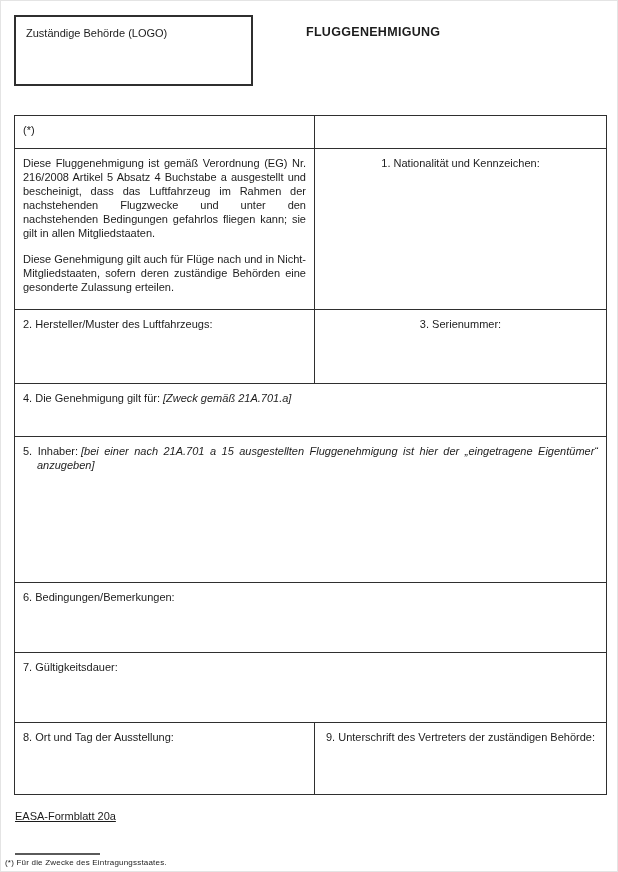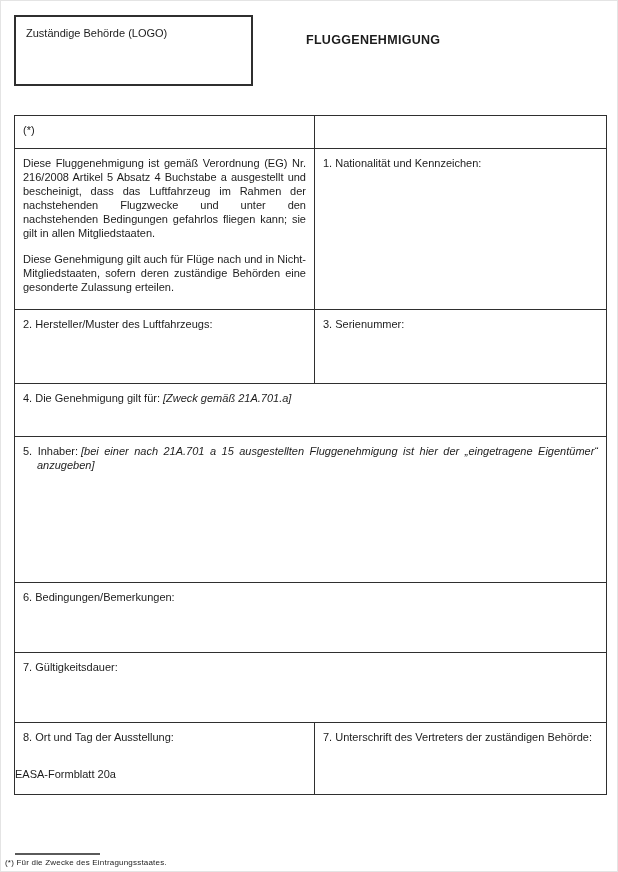--- a/index.html
+++ b/index.html
@@ -22,21 +22,21 @@
     position: absolute;
     left: 14px; top: 15px;
     width: 239px; height: 71px;
     border: 2px solid #2f2f2f;
     padding: 9px 10px;
     font-size: 11px;
     line-height: 14px;
   }
   .doc-title {
     position: absolute;
-    left: 306px; top: 33px;
+    left: 306px; top: 25px;
     font-size: 12.5px;
     font-weight: bold;
     letter-spacing: 0.3px;
   }
 
   
   table.form-table {
     position: absolute;
     left: 14px; top: 115px;
     width: 592px;
@@ -44,21 +44,21 @@
     table-layout: fixed;
     font-size: 11px;
     line-height: 14px;
   }
   table.form-table td {
     border: 1.5px solid #2f2f2f;
     vertical-align: top;
     padding: 7px 8px 6px 8px;
   }
   td.col-left  { width: 300px; }
-  td.col-right { width: 292px; }
+  td.col-right { width: 292px; text-align: center; }
 
   tr.r1 td { height: 33px; }
   tr.r2 td { height: 161px; }
   tr.r3 td { height: 74px; }
   tr.r4 td { height: 53px; }
   tr.r5 td { height: 146px; }
   tr.r6 td { height: 70px; }
   tr.r7 td { height: 70px; }
   tr.r8 td { height: 72px; }
 
@@ -69,22 +69,23 @@
     text-indent: -14px;
   }
   .note-italic {
     font-style: italic;
     margin-left: 3px;
   }
 
   
   .form-id {
     position: absolute;
-    left: 15px; top: 768px;
+    left: 15px; top: 810px;
     font-size: 11px;
+    text-decoration: underline;
   }
   .footnote-rule {
     position: absolute;
     left: 15px; top: 853px;
     width: 85px; height: 2px;
     background: #5a5a5a;
   }
   .footnote {
     position: absolute;
     left: 5px; top: 858px;
@@ -157,21 +158,21 @@
       <td colspan="2">
         <p class="hang">7. Gültigkeitsdauer:</p>
       </td>
     </tr>
 
     <tr class="r8">
       <td class="col-left">
         <p class="hang">8. Ort und Tag der Ausstellung:</p>
       </td>
       <td class="col-right">
-        <p class="hang">7. Unterschrift des Vertreters der zuständigen Behörde:</p>
+        <p class="hang">9. Unterschrift des Vertreters der zuständigen Behörde:</p>
       </td>
     </tr>
   </tbody>
     </table>
 
   <div class="form-id">EASA-Formblatt 20a</div>
 
   <div class="footnote-rule"></div>
   <div class="footnote">(*) Für die Zwecke des Eintragungsstaates.</div>
 

